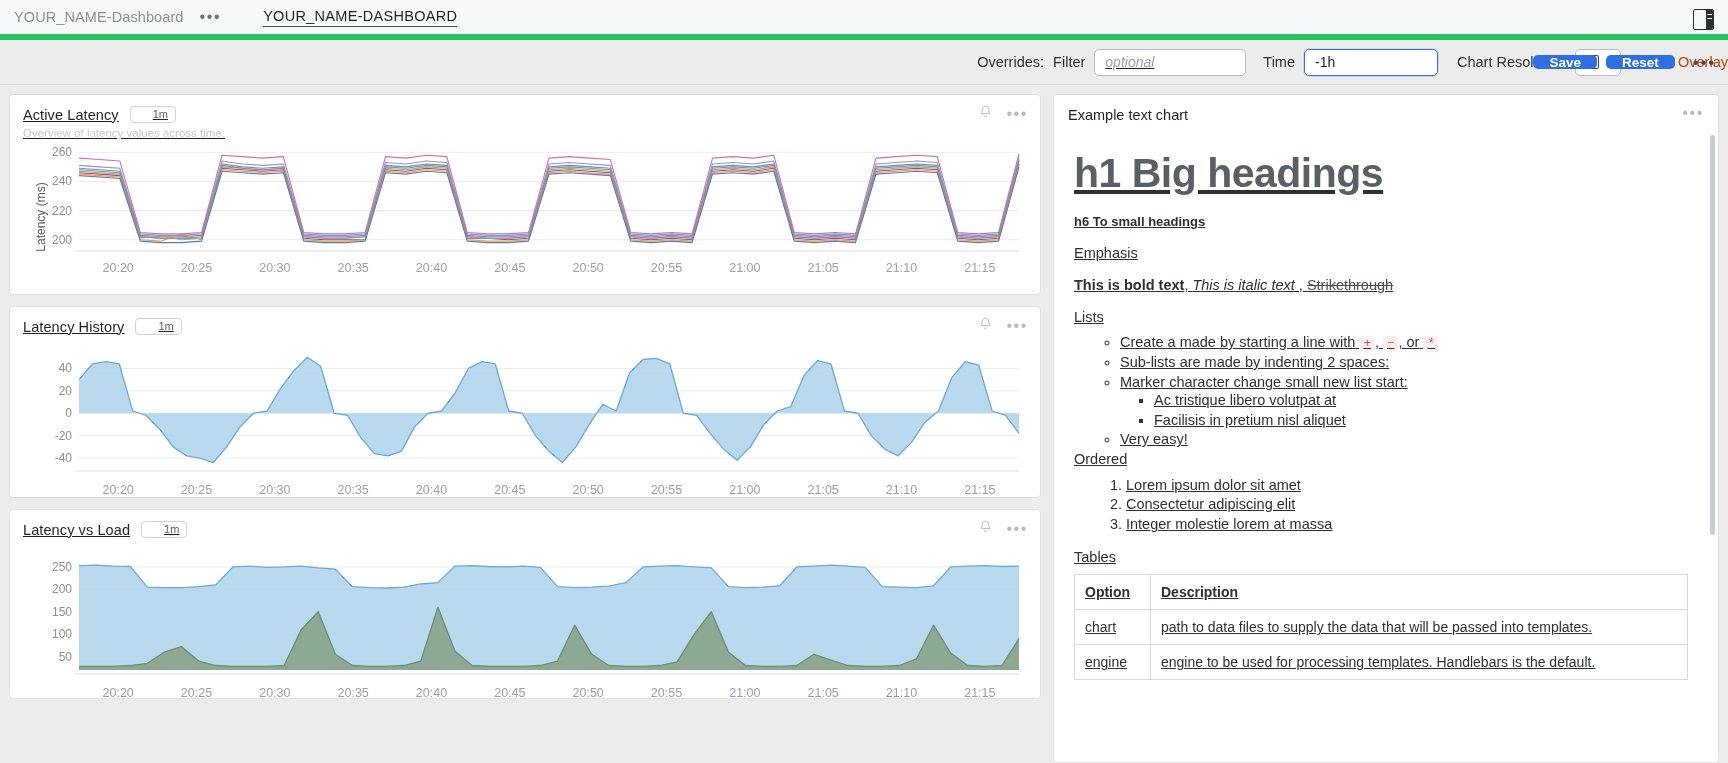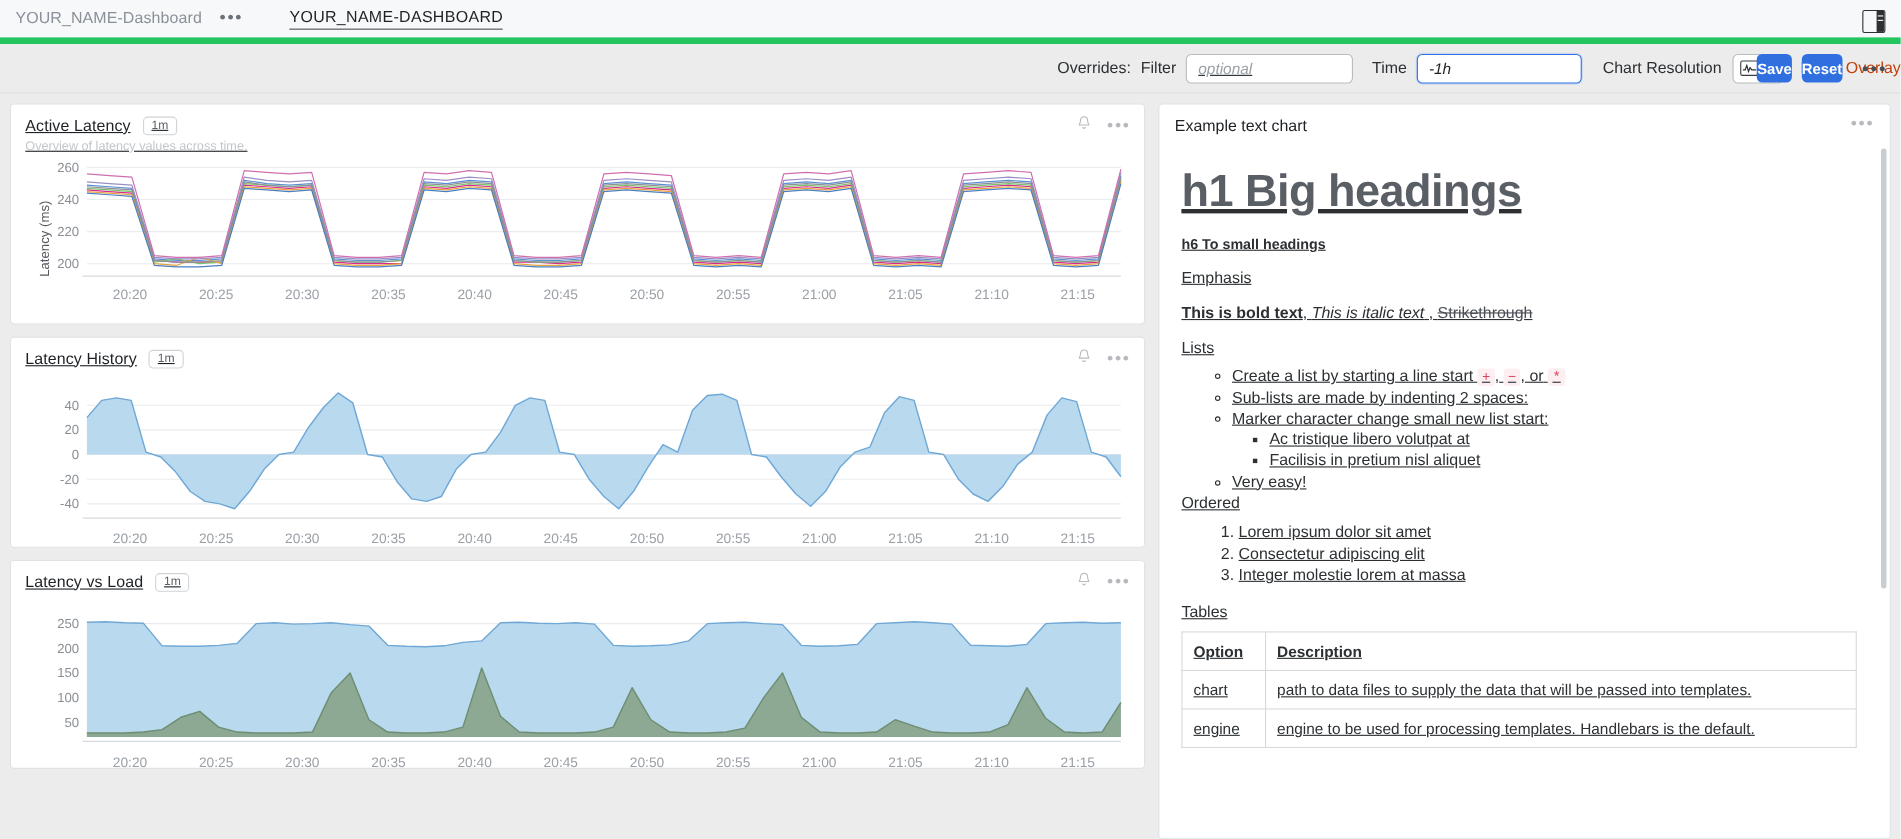--- a/index.html
+++ b/index.html
@@ -63,22 +63,22 @@
   .lbl-filter { margin-right: 9px; }
   .inp {
     height: 27px; border: 1px solid #b8bcc0; border-radius: 5px;
     background: #fff; font-size: 14px; padding: 0 10px;
     font-family: "Liberation Sans", sans-serif; color: #1d2125;
     outline: none;
   }
   .inp::placeholder { color: #9aa0a6; font-style: italic; }
   .inp-filter { width: 152px; text-decoration: underline; }
   .inp-time {
-    width: 150px; margin-left: 9px;
-    border: 1.6px solid #2f72e8; box-shadow: 0 0 0 1px rgba(47,114,232,.15); font-style: italic;
+    width: 134px; margin-left: 9px;
+    border: 1.6px solid #2f72e8; box-shadow: 0 0 0 1px rgba(47,114,232,.15);
   }
   .lbl-time { margin-left: 17px; }
   .lbl-res  { margin-left: 19px; margin-right: 10px; }
   .res-select {
     height: 27px; min-width: 45px; border: 1px solid #b8bcc0; border-radius: 5px;
     background: #fff; display: flex; align-items: center; gap: 5px;
     padding: 0 6px; cursor: pointer;
   }
   .res-ico {
     width: 17px; height: 14px; border: 1.2px solid #3a3f45; border-radius: 2px;
@@ -86,22 +86,22 @@
   }
   .res-ico svg { position: absolute; left: 1px; top: 1px; }
   .chev { font-size: 10px; color: #3a3f45; line-height: 1; }
   .evt-link {
     margin-left: 16px; font-size: 14.5px; color: #c2410c; cursor: pointer;
   }
   .tb-right {
     position: absolute; right: 12px; display: flex; align-items: center; gap: 9px;
   }
   .btn {
-    height: 26px; border: none; border-radius: 5px; background: #2f6fe0;
-    color: #fff; font-size: 13.5px; font-weight: bold; padding: 0 0;
+    height: 14px; border: none; border-radius: 5px; background: #2f6fe0;
+    color: #fff; font-size: 13.5px; font-weight: bold; padding: 0 16px;
     cursor: pointer; font-family: "Liberation Sans", sans-serif;
   }
   .tb-dots {
     color: #4a4f55; font-size: 17px; letter-spacing: 1.8px;
     margin-left: 9px; cursor: pointer; line-height: 1;
   }
 
   
   .body {
     display: flex; height: 678px; background: #ececec; padding: 9px 9px 0 9px; gap: 12px;
@@ -110,21 +110,21 @@
   .right-col { flex: 1; position: relative; }
 
   .card {
     background: #fff; border: 1px solid #e0e2e5; border-radius: 4px;
     position: relative; padding: 11px 13px 0 13px;
   }
   .card-hd { display: flex; align-items: center; gap: 11px; }
   .card-title { font-size: 14.5px; color: #1d2125; letter-spacing: .1px; }
   .chip {
     font-size: 11px; color: #5b6167; border: 1px solid #d0d3d7;
-    border-radius: 4px; padding: 1px 7px 2px 7px; background: #fff;
+    border-radius: 4px; padding: 1px 7px 2px 22px; background: #fff;
   }
   .card-sub { font-size: 11.5px; color: #c3c7cb; margin-top: 4px; }
   .card-ctl {
     position: absolute; right: 12px; top: 10px;
     display: flex; align-items: center; gap: 14px;
   }
   .bell { cursor: pointer; }
   .cdots { color: #b6babe; font-size: 16px; letter-spacing: 1.6px; line-height: 1; cursor: pointer; }
 
   .chart-wrap { position: relative; }
@@ -373,21 +373,21 @@
         <div class="p">Emphasis</div>
 
         <div class="p"><span class="bold">This is bold text</span>,
           <span class="ital">This is italic text</span> ,
           <span class="strike">Strikethrough</span>
         </div>
 
         <div class="p">Lists</div>
 
         <ul class="lv1">
-          <li><span>Create a list by starting a line start</span>
+          <li><span>Create a made by starting a line with</span>
             <span class="code">+</span><span>,</span>
             <span class="code">−</span><span>, or</span>
             <span class="code">*</span>
           </li>
           <li>Sub-lists are made by indenting 2 spaces:</li>
           <li><span>Marker character change small new list start:</span>
             <ul class="lv2">
               <li>Ac tristique libero volutpat at</li>
               <li>Facilisis in pretium nisl aliquet</li>
             </ul>

